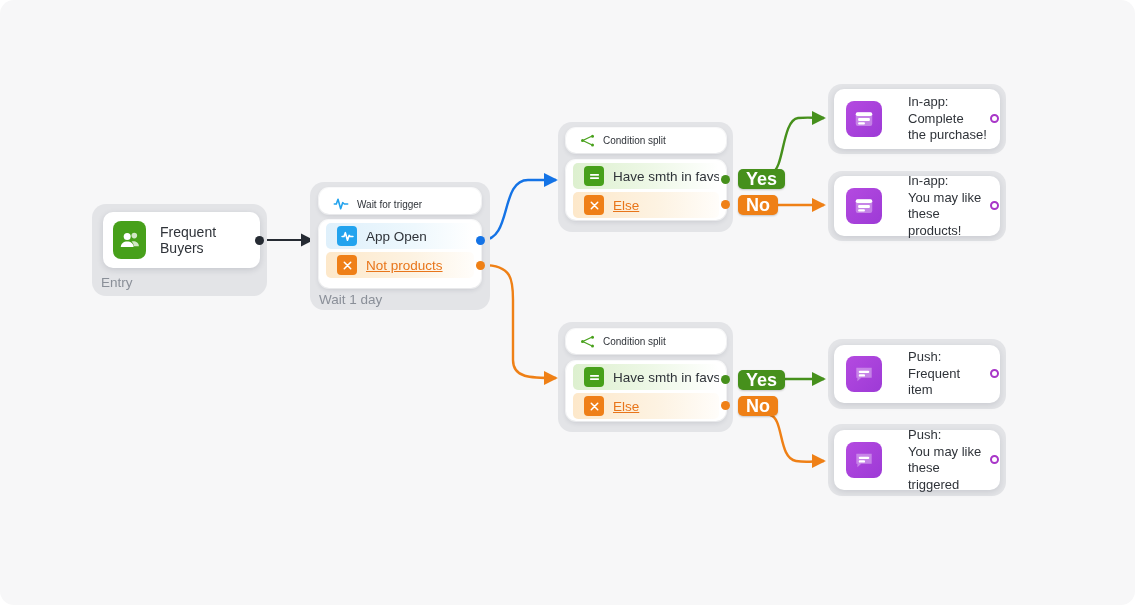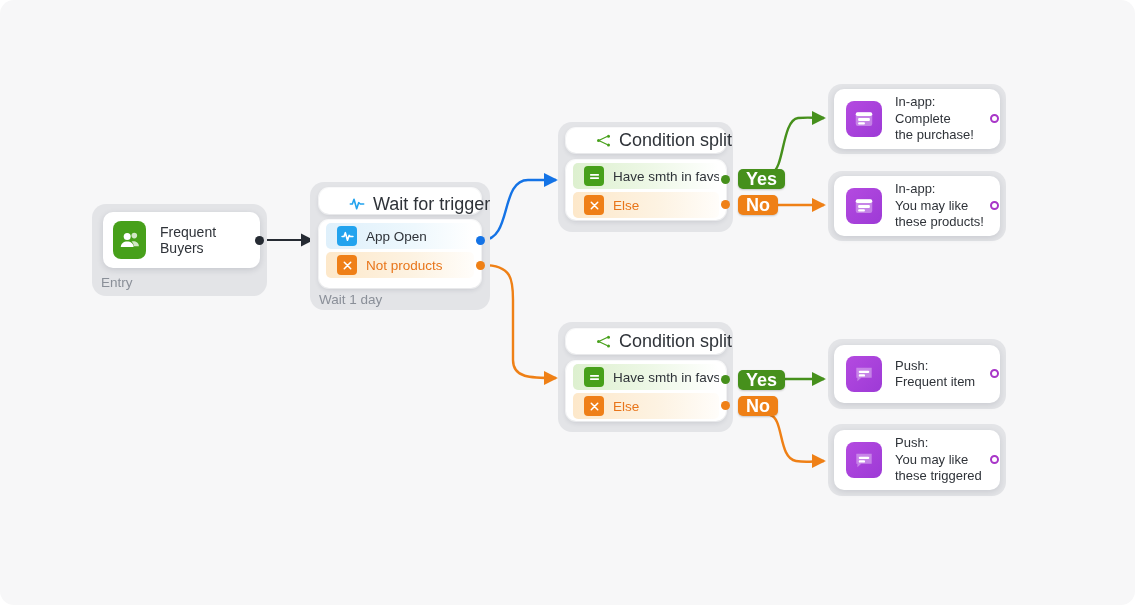--- a/index.html
+++ b/index.html
@@ -5,48 +5,48 @@
   html,body{margin:0;padding:0;background:#ffffff;}
   body{width:1135px;height:605px;font-family:"Liberation Sans",sans-serif;}
   #canvas{position:relative;width:1135px;height:605px;background:#f7f7f8;border-radius:14px;overflow:hidden;}
   #wires{position:absolute;left:0;top:0;width:1135px;height:605px;}
 
   
   .group{position:absolute;background:#e3e4e7;border-radius:14px;}
   .card{position:absolute;background:#ffffff;border-radius:10px;
         box-shadow:0 2px 5px rgba(30,35,60,.13),0 0 0 1px rgba(255,255,255,.9);}
   .hdr{display:flex;align-items:center;gap:8px;padding:0 14px;height:28px;
-       font-size:18px;color:#2f3339;white-space:nowrap;margin-left:16px;}
+       font-size:10px;color:#2f3339;white-space:nowrap;}
   .row{display:flex;align-items:center;gap:9px;height:26px;padding:0 0 0 8px;
        border-radius:5px;margin:3px 7px;overflow:hidden;white-space:nowrap;}
   .row .ico{flex:none;width:20px;height:20px;border-radius:4px;margin-left:3px;
        display:flex;align-items:center;justify-content:center;}
   .row .lbl{font-size:13.5px;}
   .sq{display:flex;align-items:center;justify-content:center;border-radius:8px;}
 
   
   .t-blue{background:linear-gradient(90deg,#dff0fb 0%,#eef8fd 60%,#ffffff 100%);}
   .t-blue .ico{background:#22a3ee;}
   .t-blue .lbl{color:#2f3339;}
   .t-orange{background:linear-gradient(90deg,#fde8ca 0%,#fdf3e3 60%,#fffdfa 100%);}
   .t-orange .ico{background:#ef7f17;}
-  .t-orange .lbl{color:#e8751a;}
+  .t-orange .lbl{color:#e8751a;text-decoration:underline;}
   .t-green{background:linear-gradient(90deg,#ddf0cf 0%,#eef8e7 55%,#ffffff 100%);}
   .t-green .ico{background:#47a01a;}
   .t-green .lbl{color:#2f3339;}
 
   .sub{position:absolute;font-size:13.5px;color:#8a8f98;}
 
   
   .entrycard{position:absolute;background:#fff;border-radius:10px;
              box-shadow:0 2px 6px rgba(30,35,60,.14);display:flex;align-items:center;gap:14px;}
   .entrycard .name{font-size:14px;color:#2f3339;}
 
   
-  .msg{position:absolute;background:#fff;border-radius:10px;display:flex;align-items:center;gap:13px;
+  .msg{position:absolute;background:#fff;border-radius:10px;display:flex;align-items:center;gap:26px;
        box-shadow:0 2px 6px rgba(30,35,60,.13);}
   .msg .txt{font-size:13px;line-height:16.5px;color:#2f3339;}
 
   
   .badge{position:absolute;height:20px;padding:0 8px;border-radius:5px;color:#fff;
          font-size:18px;font-weight:bold;display:flex;align-items:center;justify-content:center;
          box-shadow:0 1px 2px rgba(0,0,0,.2);}
   .b-yes{background:#46901c;}
   .b-no{background:#ef8016;}
 

